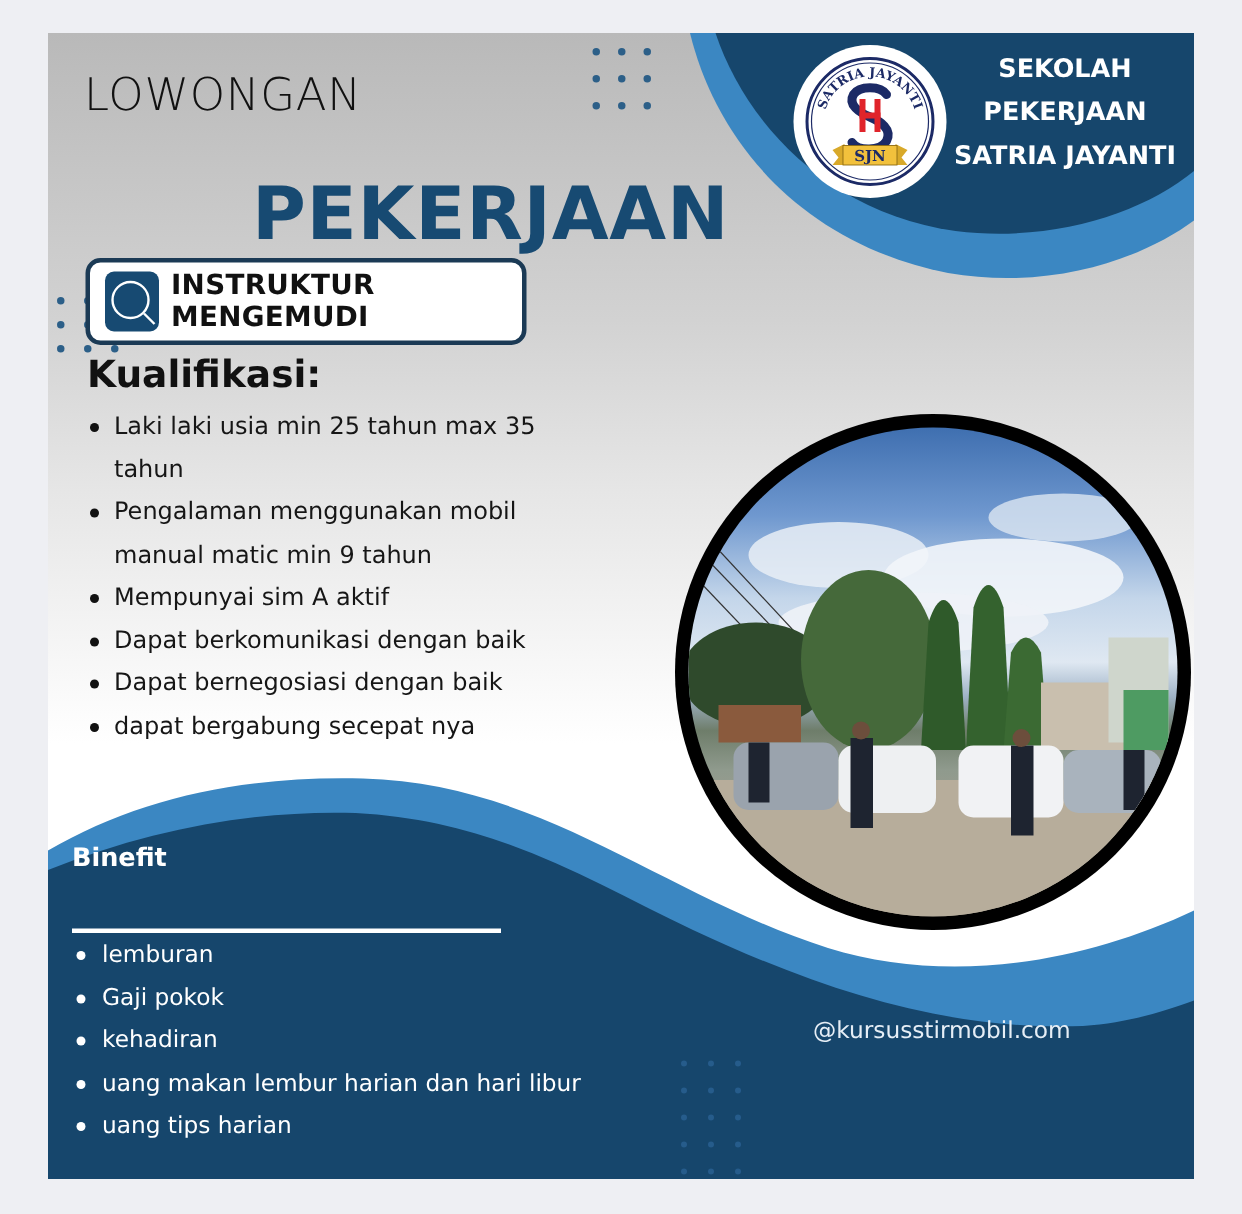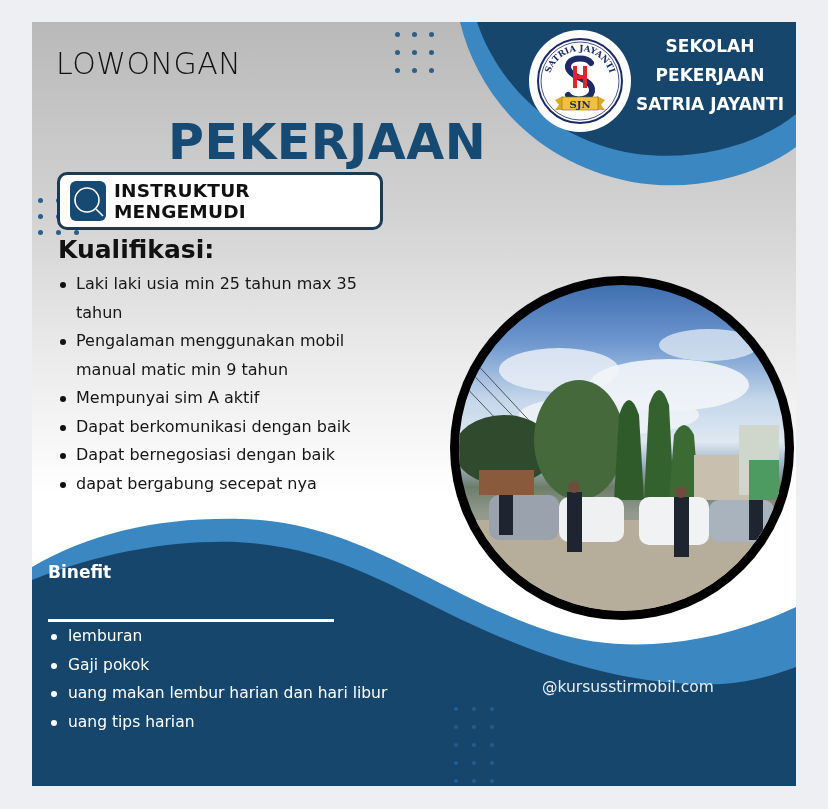--- a/index.html
+++ b/index.html
@@ -35,21 +35,21 @@
   .dots { position: absolute; display: grid; gap: 12px; }
   .dots span { width: 5px; height: 5px; border-radius: 50%; background: #2c5f88; display: block; }
   .dots.top { left: 363px; top: 10px; grid-template-columns: repeat(3, 5px); gap: 13px 12px; }
   .dots.side { left: 6px; top: 176px; grid-template-columns: repeat(3, 5px); gap: 11px 13px; }
   .dots.faint span { background: #2a6090; opacity: .55; }
   .dots.foot { left: 422px; top: 685px; grid-template-columns: repeat(3, 4px); gap: 14px 14px; }
   .dots.foot span { width: 4px; height: 4px; background: #2a6293; opacity: .8; }
 
   .role-box {
     position: absolute; left: 25px; top: 150px;
-    width: 326px; height: 58px;
+    width: 294px; height: 58px;
     background: #fff; border: 3px solid #1b3a55;
     border-radius: 10px;
     display: flex; align-items: center;
     padding-left: 10px;
   }
   .role-icon {
     width: 36px; height: 40px; background: #174a72; border-radius: 6px;
     position: relative; margin-right: 8px; flex-shrink: 0;
   }
   .role-icon svg { position: absolute; left: 0; top: 0; }
@@ -270,18 +270,19 @@
         <rect x="290" y="215" width="14" height="40" fill="#1e2430"></rect>
       </svg>
     </div>
   </div>
 
   <div class="benefit-title">Binefit</div>
   <div class="benefit-rule"></div>
   <ul class="benefit-list">
     <li>lemburan</li>
     <li>Gaji pokok</li>
+    <li>kehadiran</li>
     <li>uang makan lembur harian dan hari libur</li>
     <li>uang tips harian</li>
   </ul>
 
   <div class="contact">@kursusstirmobil.com</div>
 </div>
 
 </body></html>

